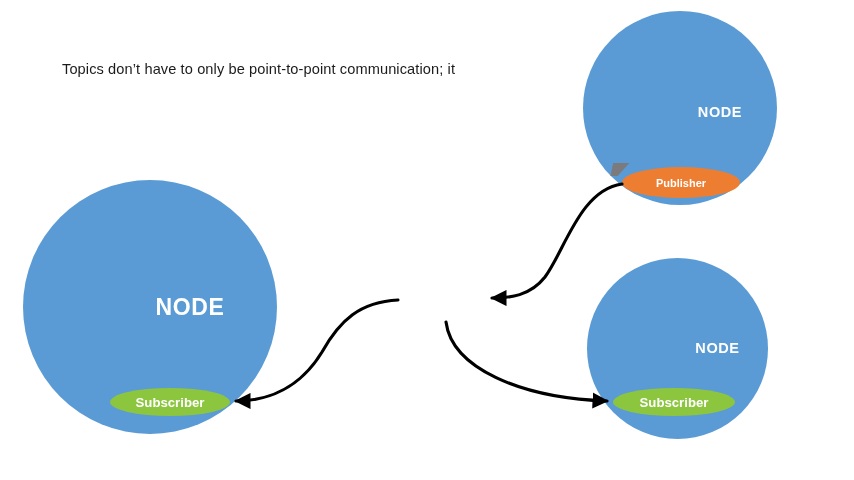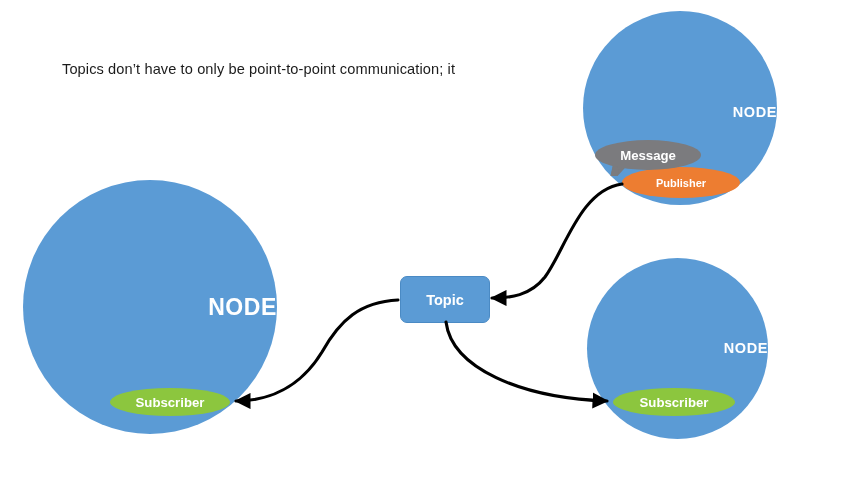--- a/index.html
+++ b/index.html
@@ -31,25 +31,26 @@
   #caption div { white-space: pre; }
 
   
   .node-circle {
     position: absolute;
     border-radius: 50%;
     background: #5b9bd5;
   }
   .node-label {
     position: absolute;
-    text-align: right;
+    text-align: center;
     color: #ffffff;
     font-weight: bold;
     letter-spacing: 0.6px;
     white-space: nowrap;
+    margin-left: 40px;
   }
   #node-left       { left: 23px;  top: 180px; width: 254px; height: 254px; }
   #node-left-label { left: 23px;  top: 294px; width: 254px; font-size: 23px; }
 
   #node-topright       { left: 583px; top: 11px;  width: 194px; height: 194px; }
   #node-topright-label { left: 583px; top: 104px; width: 194px; font-size: 14.5px; }
 
   #node-bottomright       { left: 587px; top: 258px; width: 181px; height: 181px; }
   #node-bottomright-label { left: 587px; top: 340px; width: 181px; font-size: 14.5px; }
 
@@ -134,26 +135,24 @@
   <div class="node-label" id="node-left-label">NODE</div>
 
   <div class="node-circle" id="node-topright"></div>
   <div class="node-label" id="node-topright-label">NODE</div>
 
   <div class="node-circle" id="node-bottomright"></div>
   <div class="node-label" id="node-bottomright-label">NODE</div>
 
   <div class="pill" id="publisher">Publisher</div>
   <div id="message-tail"></div>
-  <div class="pill" id="message-bubble">Message</div>
 
   <div class="pill" id="subscriber-left">Subscriber</div>
   <div class="pill" id="subscriber-bottomright">Subscriber</div>
 
-  <div id="topic-box">Topic</div>
 
   <svg id="connectors" viewBox="0 0 854 480">
     <defs>
       <marker id="arrow-left" viewBox="0 0 10 10" refX="9" refY="5" markerWidth="5.2" markerHeight="5.2" orient="auto-start-reverse">
         <path d="M 0 0 L 10 5 L 0 10 z" fill="#000000"></path>
       </marker>
     </defs>
 
     <path d="M 622 184 C 580 190 565 250 545 277 C 530 296 510 298 492 298" fill="none" stroke="#000000" stroke-width="3.1" stroke-linecap="round" marker-end="url(#arrow-left)"></path>
 

